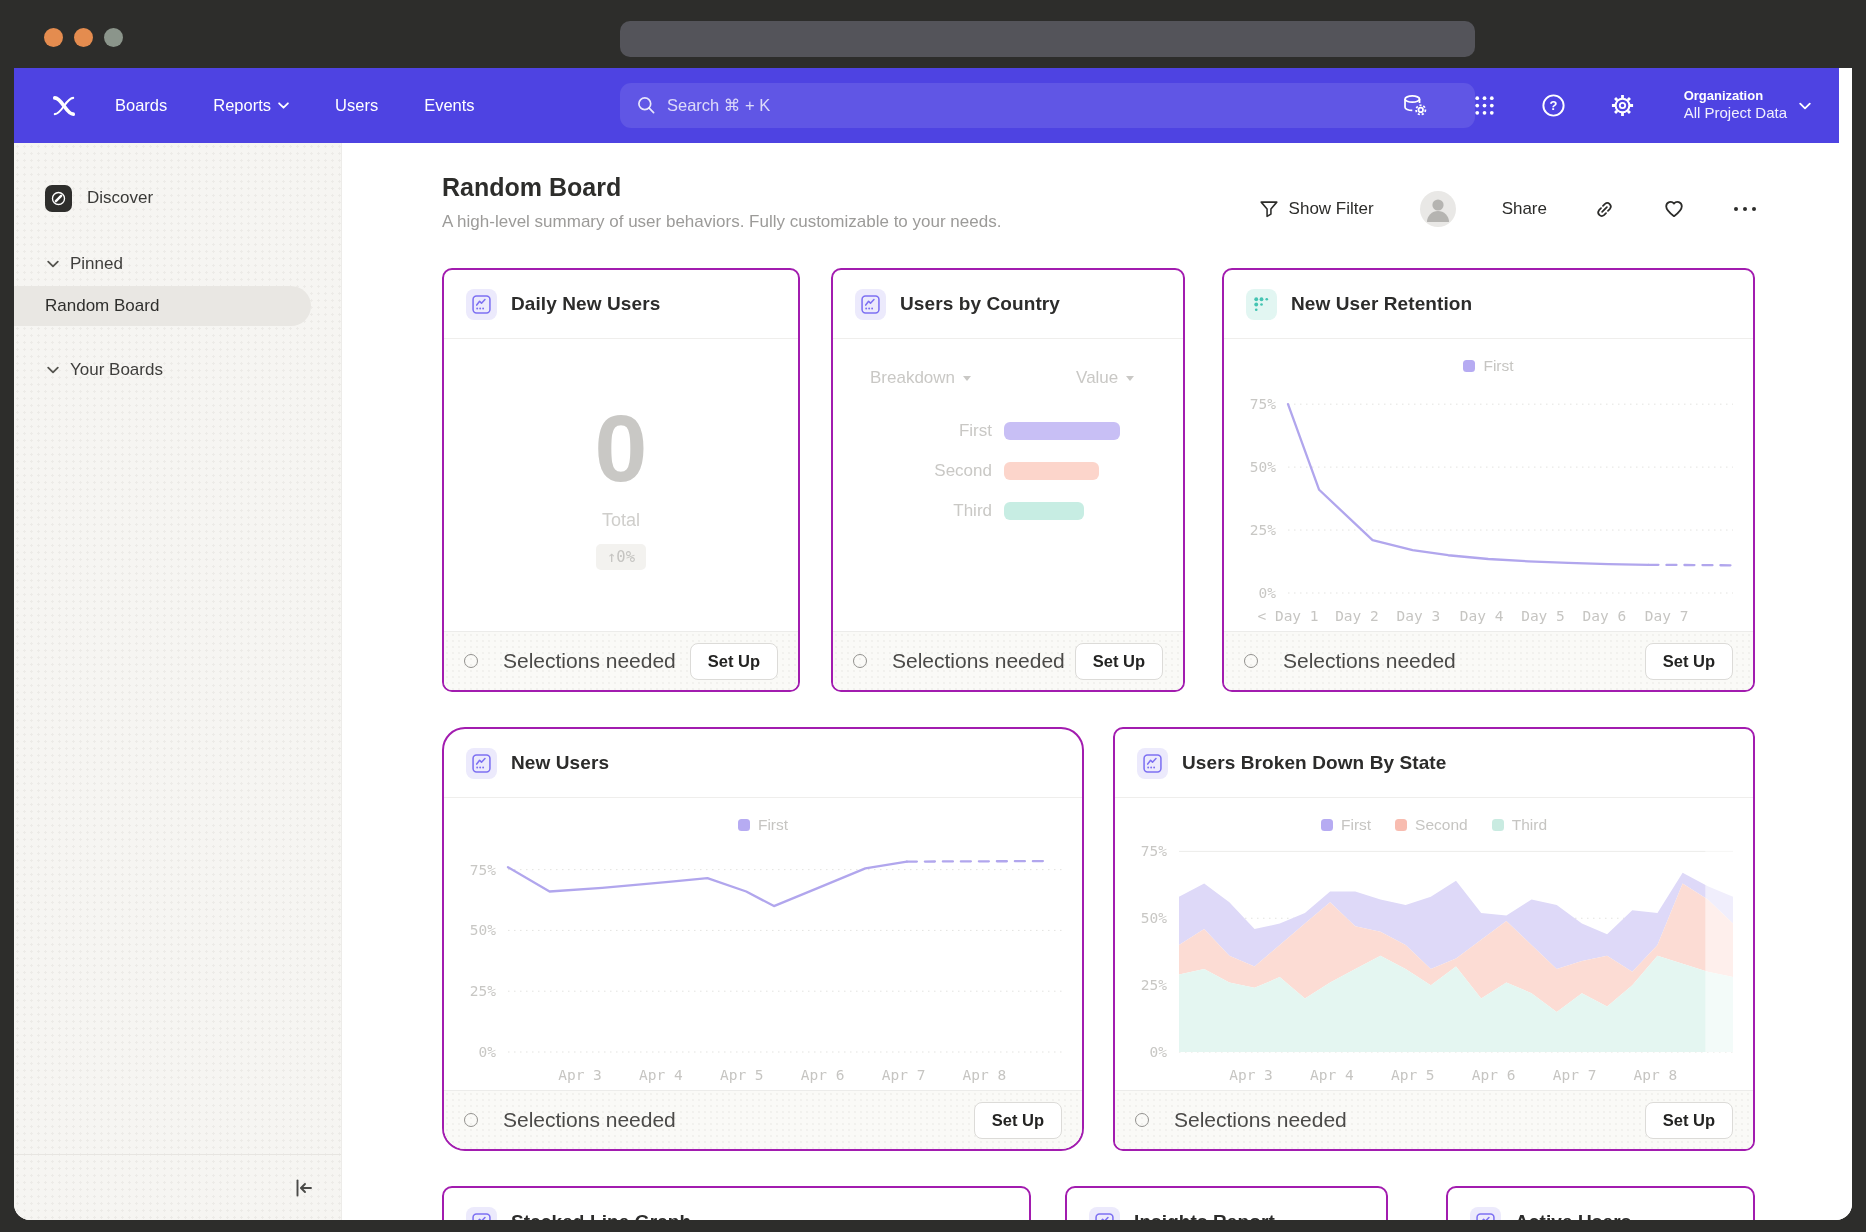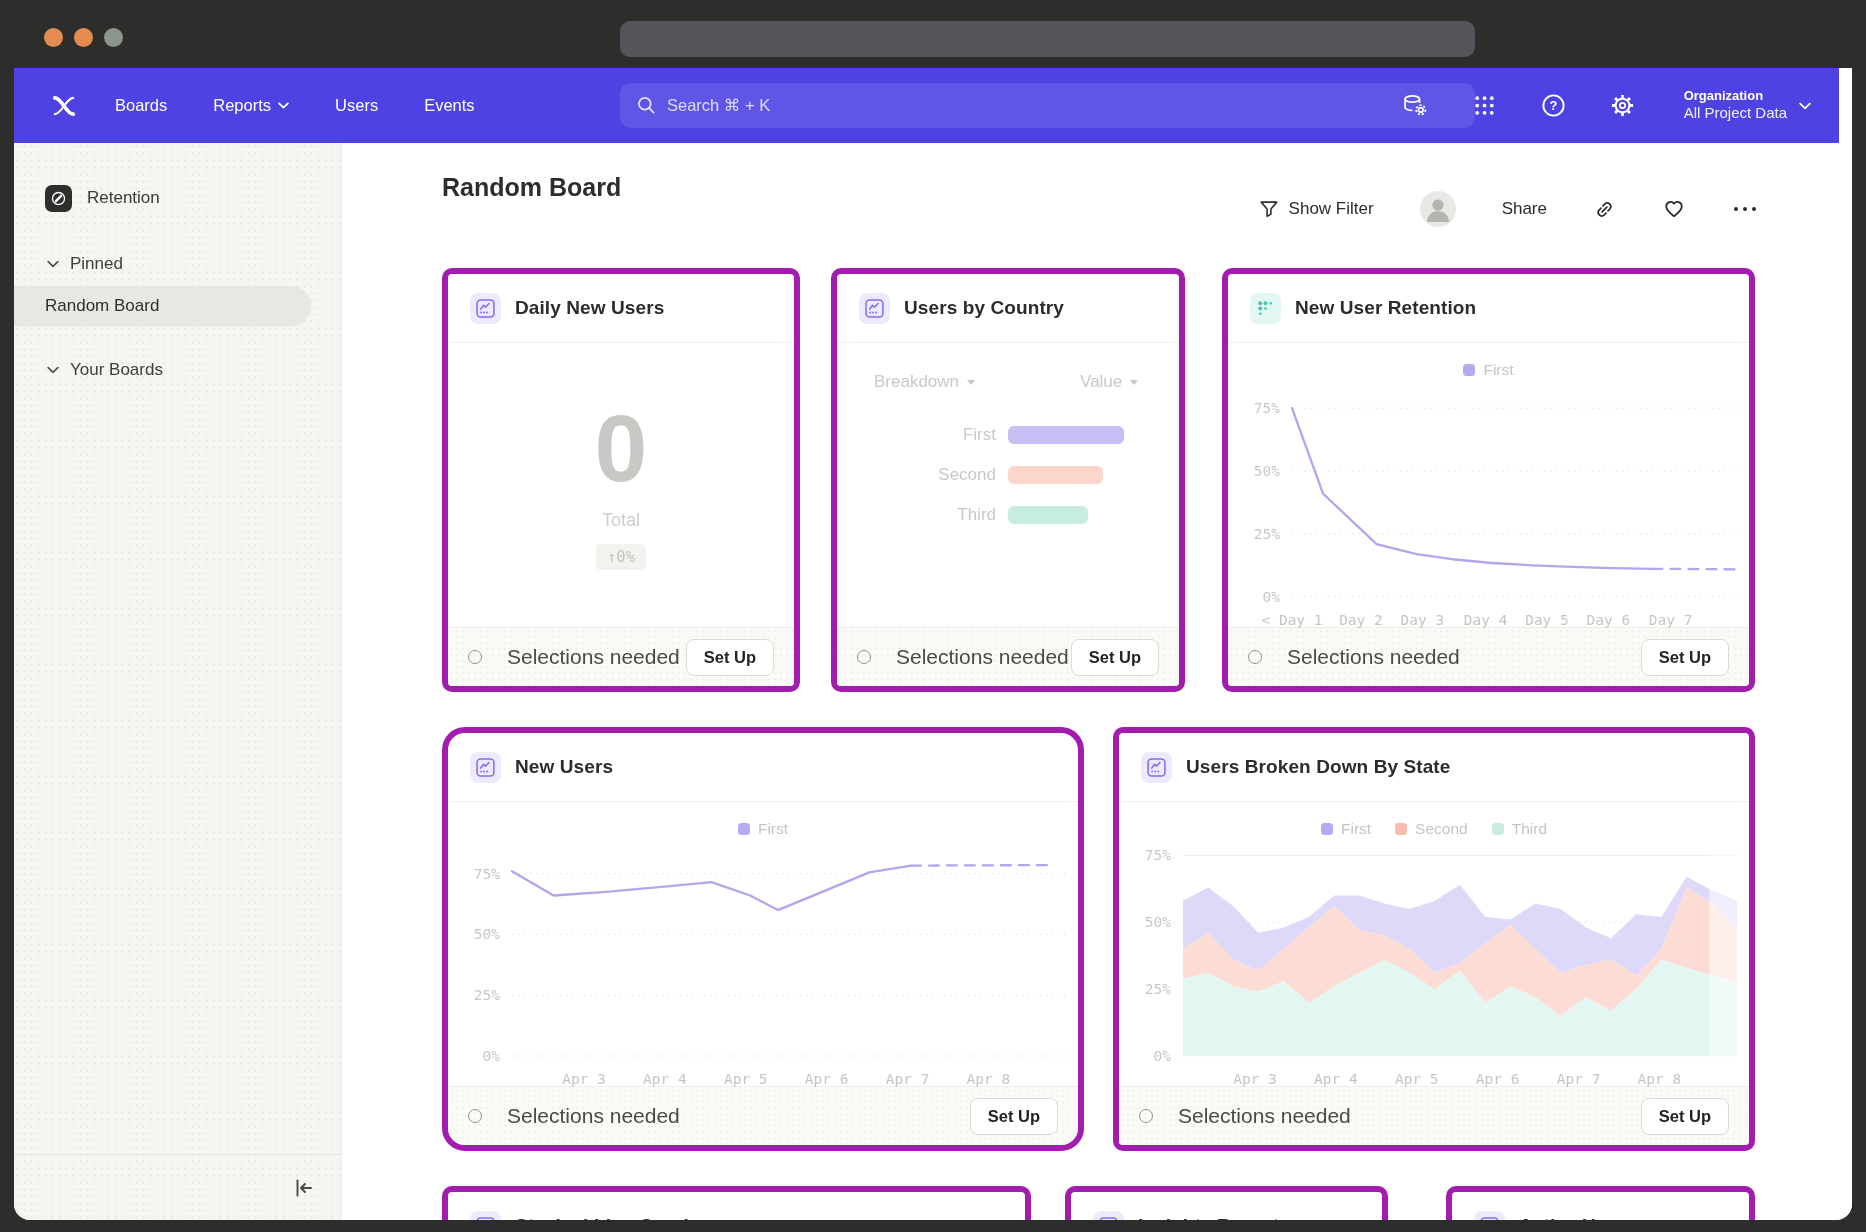--- a/index.html
+++ b/index.html
@@ -82,21 +82,21 @@
   .board-subtitle { margin-top:10px; font-size:17px; color:#9c9b99; }
   .toolbar { position:absolute; top:48px; right:94px; display:flex; align-items:center; gap:46px; }
   .tb-item { display:flex; align-items:center; gap:9px; font-size:17px; color:#2c2c2a; cursor:pointer; }
   .avatar { width:36px; height:36px; border-radius:50%; background:#e9e8e6; overflow:hidden; display:flex; align-items:center; justify-content:center; cursor:pointer; }
 
   .grid { position:absolute; left:100px; top:125px; width:1313px; }
   .row { display:flex; }
   .row-1 { margin-bottom:35px; }
   .row-2 { margin-bottom:35px; }
   .card {
-    background:#fff; border:6px solid #a21caf; border-radius:10px;
+    background:#fff; border:2px solid #a21caf; border-radius:10px;
     display:flex; flex-direction:column; overflow:hidden; height:424px;
   }
   .c-dnu { width:358px; margin-right:31px; }
   .c-ubc { width:354px; margin-right:37px; }
   .c-ret { width:533px; }
   .c-nu  { width:642px; margin-right:29px;border-radius:23px; }
   .c-ubs { width:642px; }
   .c-slg { width:589px; margin-right:34px; height:160px; }
   .c-ir  { width:323px; margin-right:58px; height:160px; }
   .c-au  { width:309px; height:160px; }
@@ -256,21 +256,21 @@
   </div>
 
   <div class="sidebar">
     <div class="sb-item sb-item-discover">
       <span class="sb-ic sb-ic-dark">
         <svg width="19" height="19" viewBox="0 0 24 24">
           <circle cx="12" cy="12" r="7.6" fill="none" stroke="#fff" stroke-width="1.7"></circle>
           <line x1="8.7" y1="15.3" x2="15.3" y2="8.7" stroke="#fff" stroke-width="3.1" stroke-linecap="round"></line>
         </svg>
       </span>
-      <span class="sb-label">Retention</span>
+      <span class="sb-label">Discover</span>
     </div>
 
     <div class="sb-section">
       <svg width="12" height="8" viewBox="0 0 10 6">
           <polyline points="1,1 5,5 9,1" fill="none" stroke="#55544f" stroke-width="1.5" stroke-linecap="round" stroke-linejoin="round"></polyline>
         </svg>
       <span class="sb-label">Pinned</span>
     </div>
     <div class="sb-pill">
       <span class="sb-label">Random Board</span>
@@ -291,20 +291,21 @@
             <path d="M13 8 l-4 4 4 4"></path>
         </svg>
       </span>
     </div>
   </div>
 
   <div class="main">
 
     <div class="board-header">
       <div class="board-title">Random Board</div>
+      <div class="board-subtitle">A high-level summary of user behaviors. Fully customizable to your needs.</div>
     </div>
 
     <div class="toolbar">
       <span class="tb-item">
         <svg width="22" height="22" viewBox="0 0 24 24" fill="none" stroke="#2c2c2a" stroke-width="1.7" stroke-linejoin="round">
           <path d="M3.5 4.5 h17 l-6.4 7.4 v5.6 l-4.2 2.6 v-8.2 Z"></path>
         </svg>
         <span>Show Filter</span>
       </span>
       <span class="avatar">

